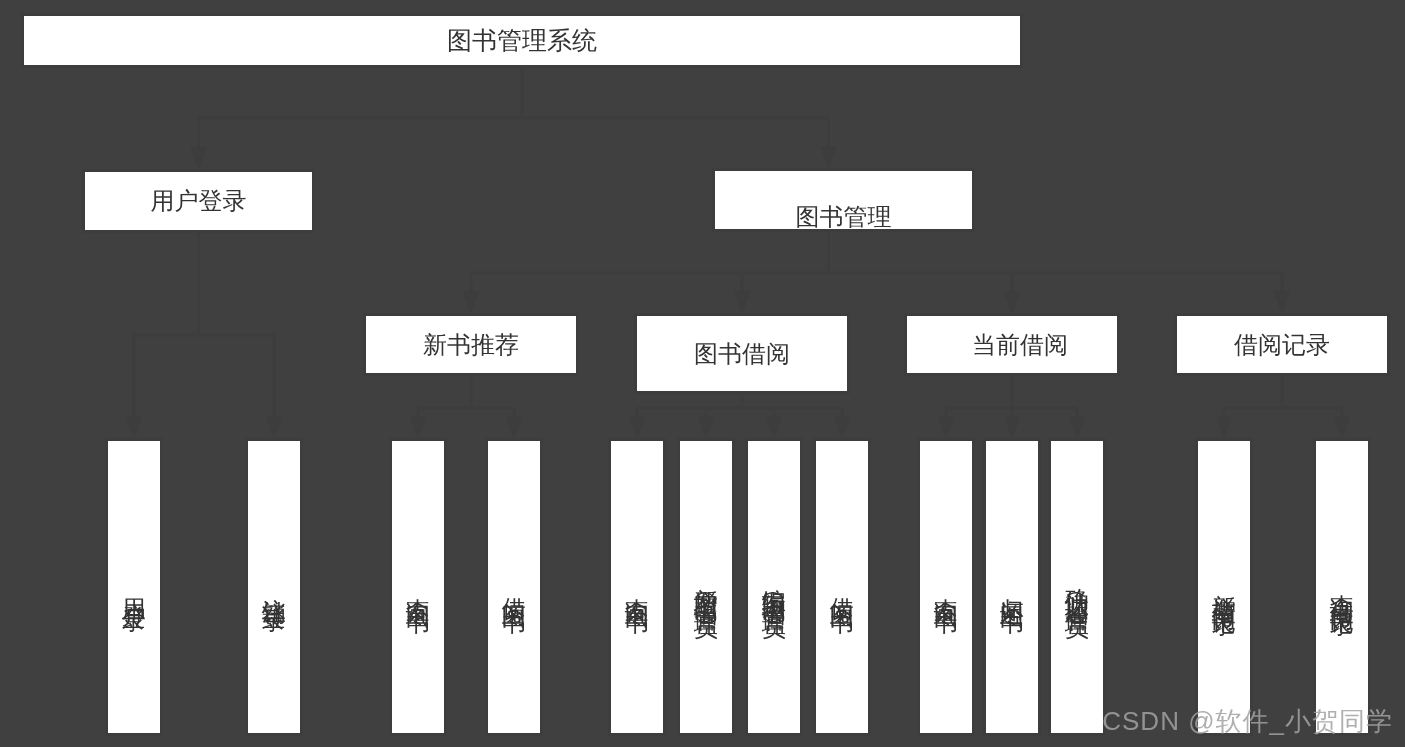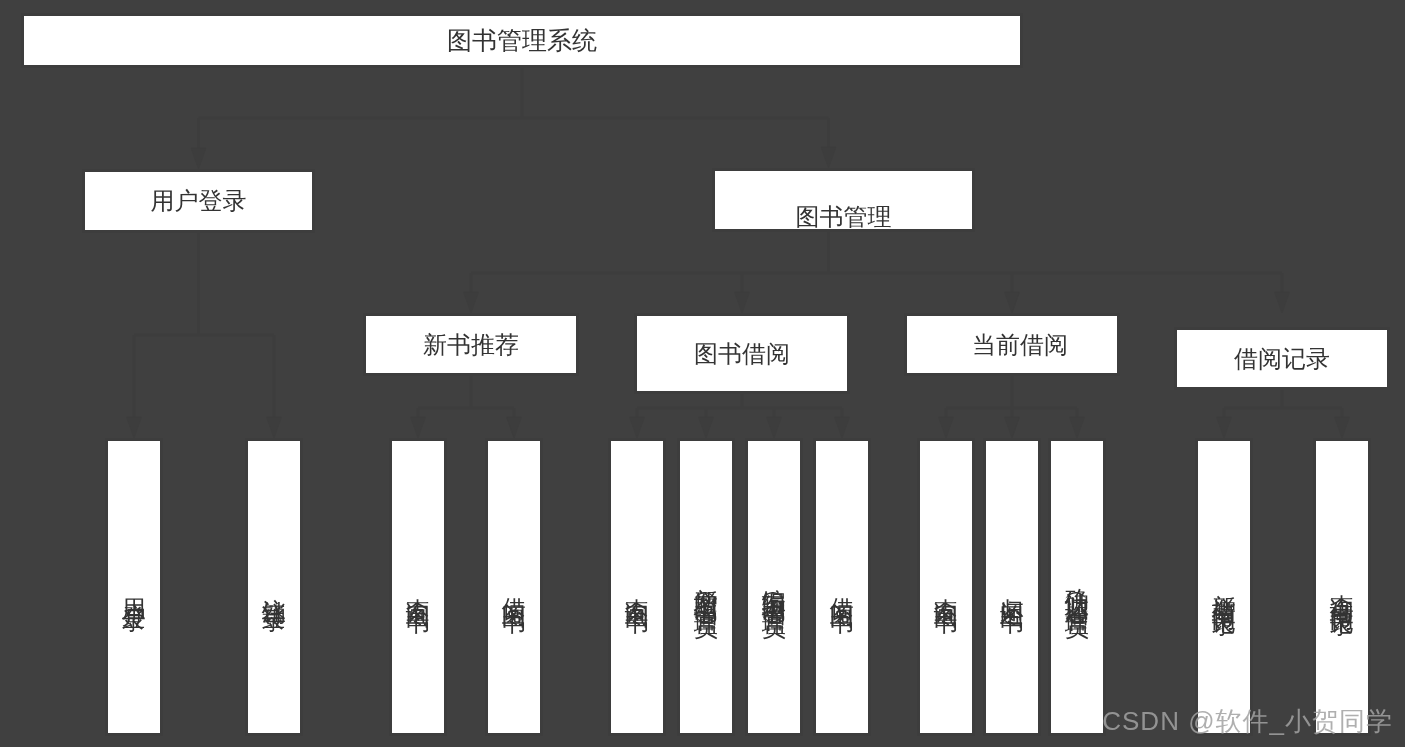--- a/index.html
+++ b/index.html
@@ -111,21 +111,21 @@
 
   <div class="node hlabel" style="left:363px;top:313px;width:216px;height:63px;">
     <span>新书推荐</span>
   </div>
   <div class="node hlabel" style="left:634px;top:313px;width:216px;height:81px;">
     <span>图书借阅</span>
   </div>
   <div class="node hlabel" style="left:904px;top:313px;width:216px;height:63px;padding-left:16px;">
     <span>当前借阅</span>
   </div>
-  <div class="node hlabel" style="left:1174px;top:327px;width:216px;height:63px;">
+  <div class="node hlabel" style="left:1174px;top:313px;width:216px;height:63px;">
     <span>借阅记录</span>
   </div>
 
   <div class="node leaf" style="left:105px;">
     <span>用户登录</span>
   </div>
   <div class="node leaf" style="left:245px;">
     <span>注销登录</span>
   </div>
 

